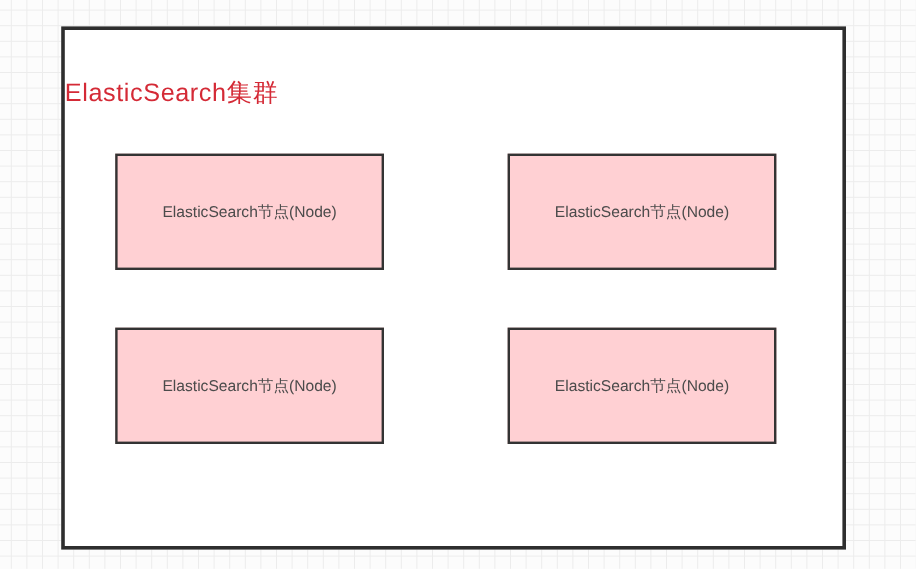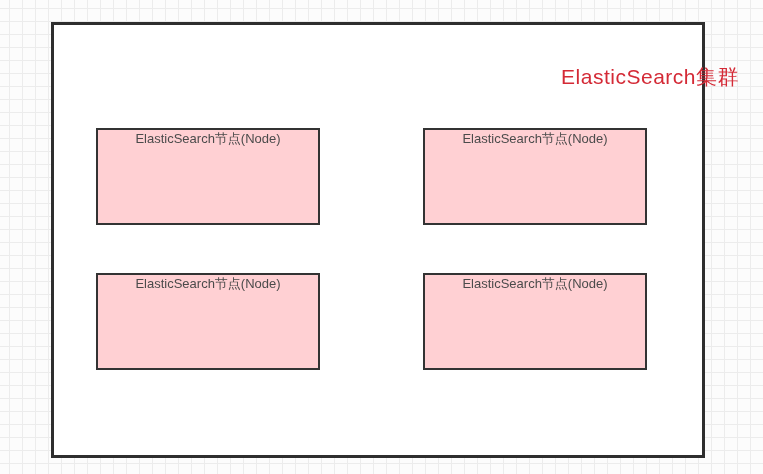--- a/index.html
+++ b/index.html
@@ -27,34 +27,34 @@
     height: 436px;
     box-sizing: border-box;
     background: #ffffff;
     border: 3px solid #2e2e2e;
   }
   .title {
     position: absolute;
     top: 38px;
     left: 0;
     width: 100%;
-    text-align: right;
+    text-align: left;
     color: #d42a36;
     font-size: 21px;
     letter-spacing: 0.5px;
-    margin-left: 37px;
   }
   .node {
     position: absolute;
     box-sizing: border-box;
     width: 224px;
     height: 97px;
     background: #ffd0d3;
     border: 2px solid #333333;
     display: flex;
+    align-items: center;
     justify-content: center;
     color: #4b4b4b;
     font-size: 13px;
   }
   .node.tl { left: 42px;  top: 103px; }
   .node.tr { left: 369px; top: 103px; }
   .node.bl { left: 42px;  top: 248px; }
   .node.br { left: 369px; top: 248px; }
   .caption {
     position: absolute;

